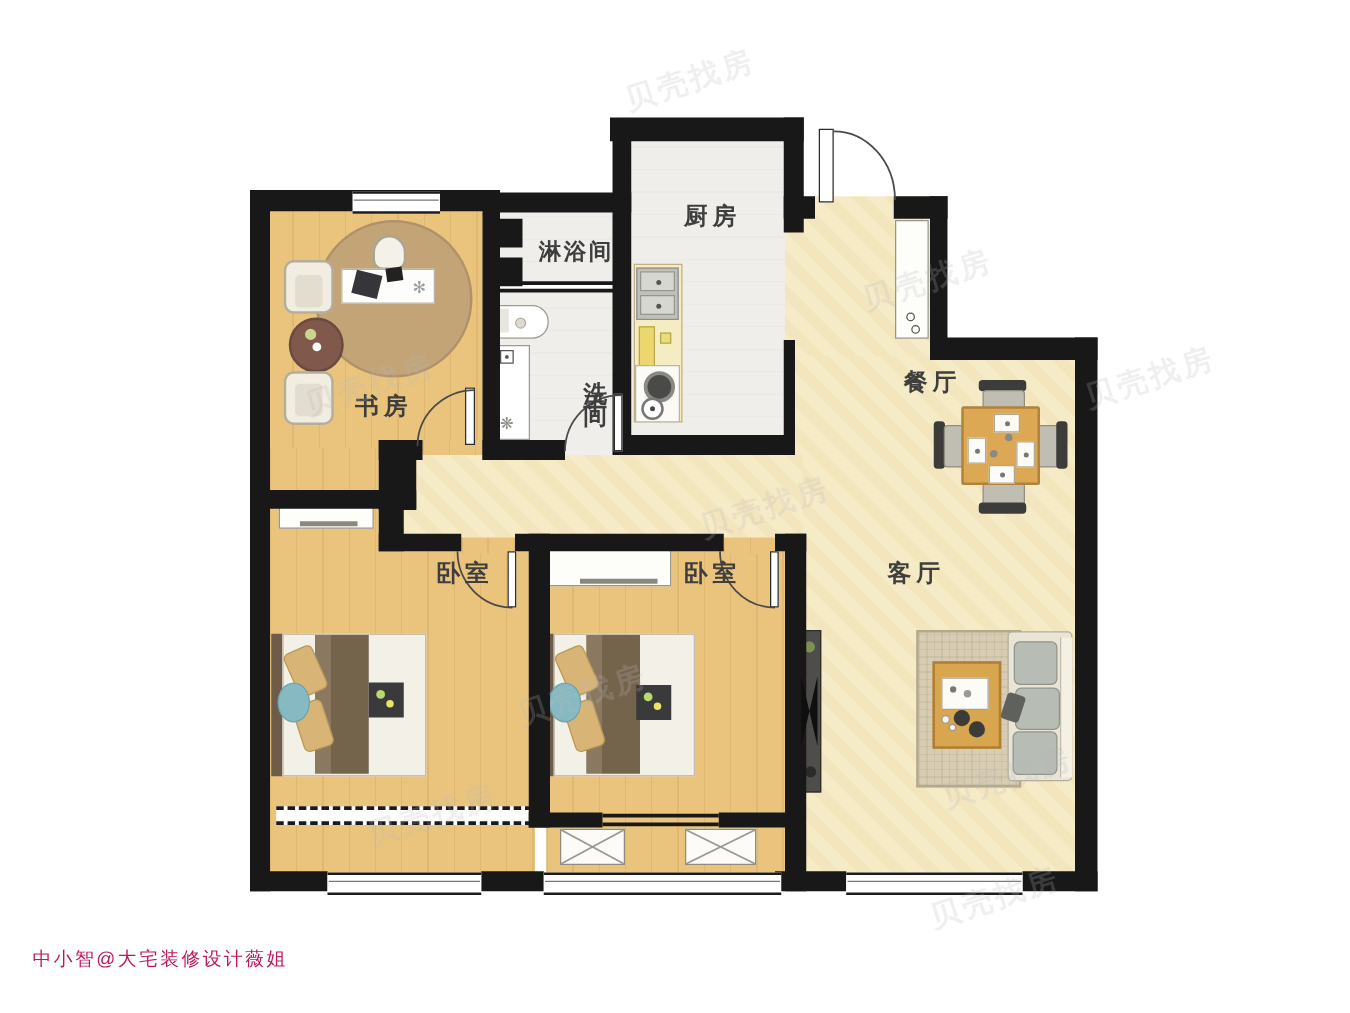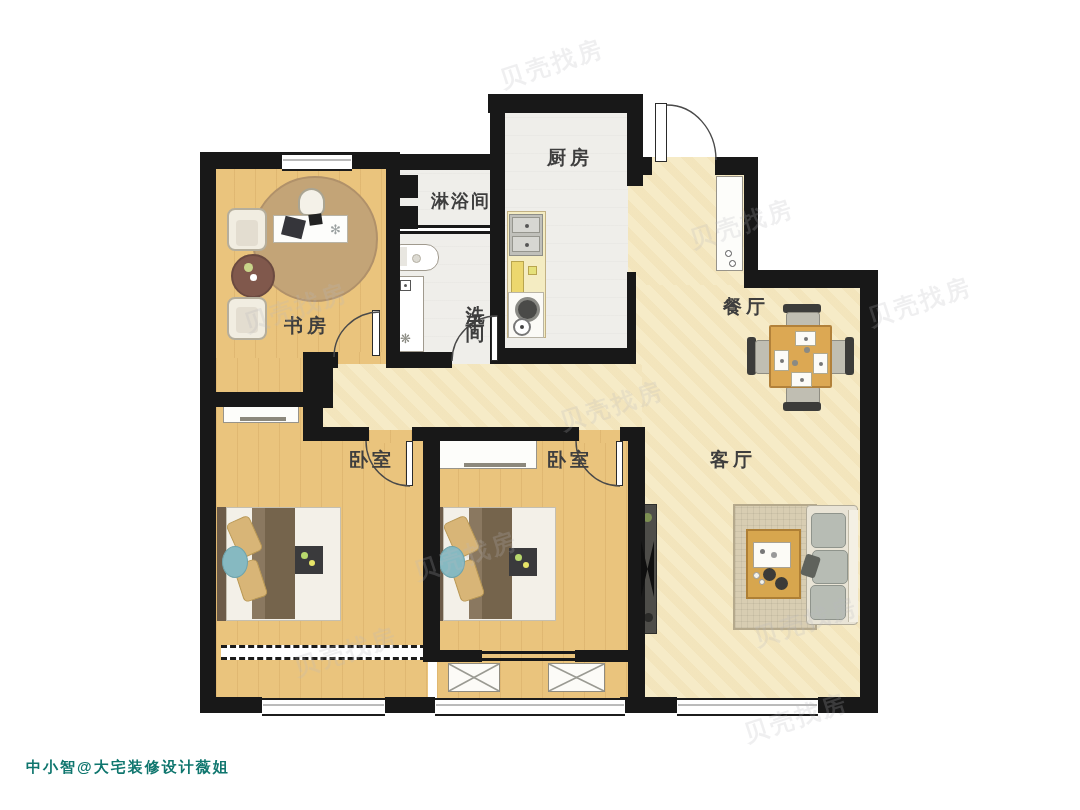--- a/index.html
+++ b/index.html
@@ -15,21 +15,21 @@
     background-image:repeating-linear-gradient(0deg, rgba(0,0,0,.02) 0 1px, transparent 1px 18px);}
   
   .w{background:#181818;}
   .win{background:#fff;border-top:2px solid #1c1c1c;border-bottom:2px solid #1c1c1c;}
   .leaf{background:#fff;border:1.5px solid #2a2a2a;box-sizing:border-box;}
   
   .lbl{font-weight:600;font-size:19px;line-height:1;color:#3e3e3e;letter-spacing:4px;text-align:center;}
   .lbl-v{writing-mode:vertical-rl;letter-spacing:9px;}
   .wm{font-weight:700;font-size:24px;color:#b9b9be;opacity:.22;transform:rotate(-18deg);
       letter-spacing:3px;white-space:nowrap;pointer-events:none;}
-  .credit{font-weight:700;font-size:15px;color:#0f766e;letter-spacing:2px;}
+  .credit{font-weight:400;font-size:15px;color:#be185d;letter-spacing:2px;}
   
   .bx{box-sizing:border-box;}
   .white-f{background:#fdfdfa;border:1.5px solid #98948a;}
   .chair-seat{background:#c0beb2;border:1px solid #8f8d82;border-radius:3px;}
   .chair-back{background:#3c3c3a;border-radius:3px;}
   .mat{background:#fcfbf7;border:1px solid #b0a98f;}
   .mat i{position:absolute;left:50%;top:50%;width:4px;height:4px;margin:-2px;border-radius:50%;background:#777;}
   .cushion{background:#b7bcb4;border:1px solid #8f948c;border-radius:5px;}
   .dot{border-radius:50%;}
   svg{display:block;}
@@ -251,21 +251,21 @@
     </g>
     <polygon points="641,541 654,597 654,541 641,597" fill="#0f0f0f"></polygon>
     <g stroke="#777" stroke-width="1">
       <line x1="283" y1="160" x2="351" y2="160"></line>
       <line x1="263" y1="705" x2="384" y2="705"></line>
       <line x1="436" y1="705" x2="624" y2="705"></line>
       <line x1="678" y1="705" x2="817" y2="705"></line>
     </g>
   </svg>
 
-  <div class="abs lbl" style="left:538px;top:148px;width:64px">厨房</div>
+  <div class="abs lbl" style="left:538px;top:164px;width:64px">厨房</div>
   <div class="abs lbl" style="left:416px;top:192px;width:90px;font-size:18px;letter-spacing:2px">淋浴间</div>
   <div class="abs lbl lbl-v" style="left:466px;top:252px;height:100px">洗手间</div>
   <div class="abs lbl" style="left:275px;top:316px;width:64px">书房</div>
   <div class="abs lbl" style="left:714px;top:297px;width:64px">餐厅</div>
   <div class="abs lbl" style="left:701px;top:450px;width:64px">客厅</div>
   <div class="abs lbl" style="left:340px;top:450px;width:64px">卧室</div>
   <div class="abs lbl" style="left:538px;top:450px;width:64px">卧室</div>
 
   <span class="abs wm" style="left:498px;top:48px">贝壳找房</span>
   <span class="abs wm" style="left:242px;top:292px">贝壳找房</span>

